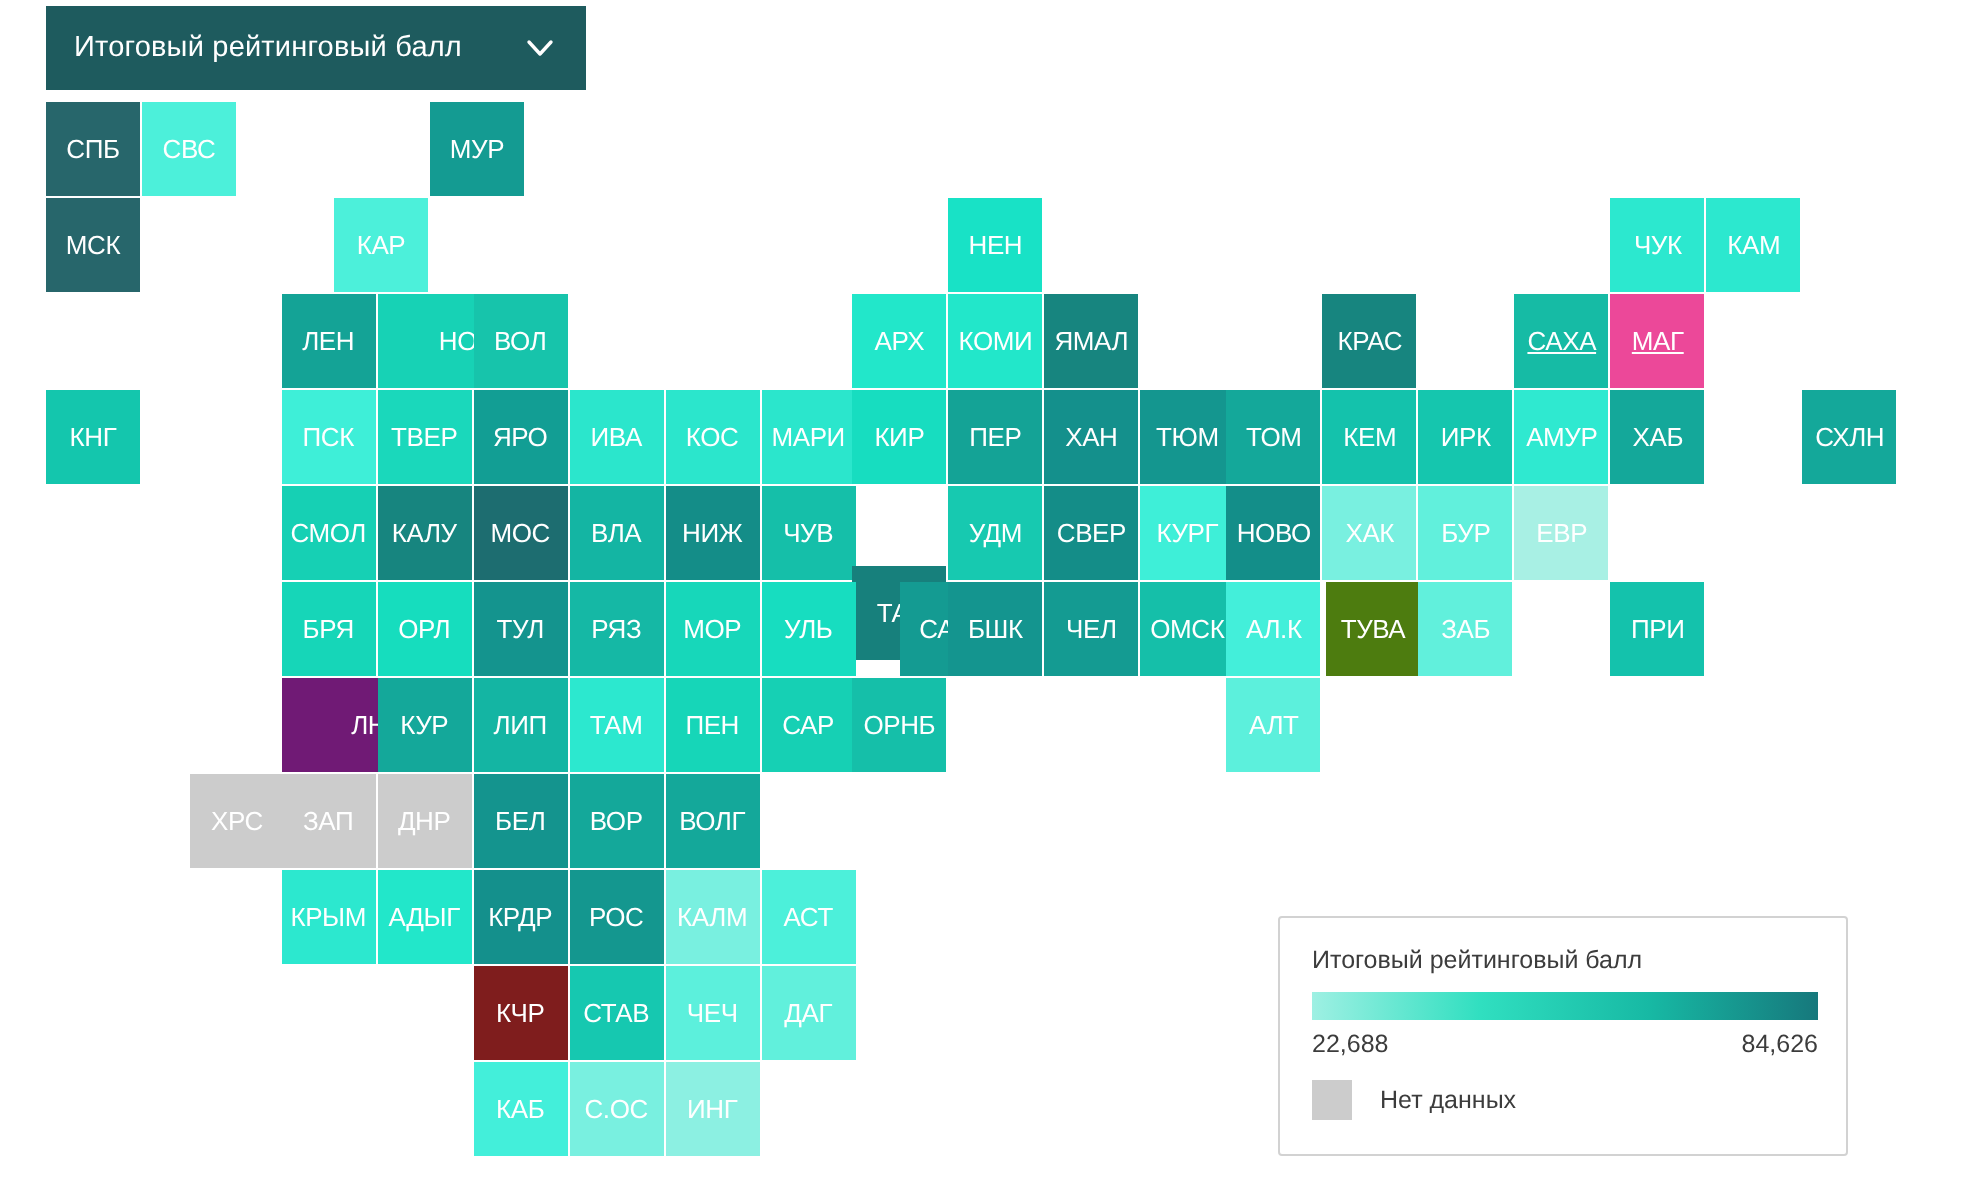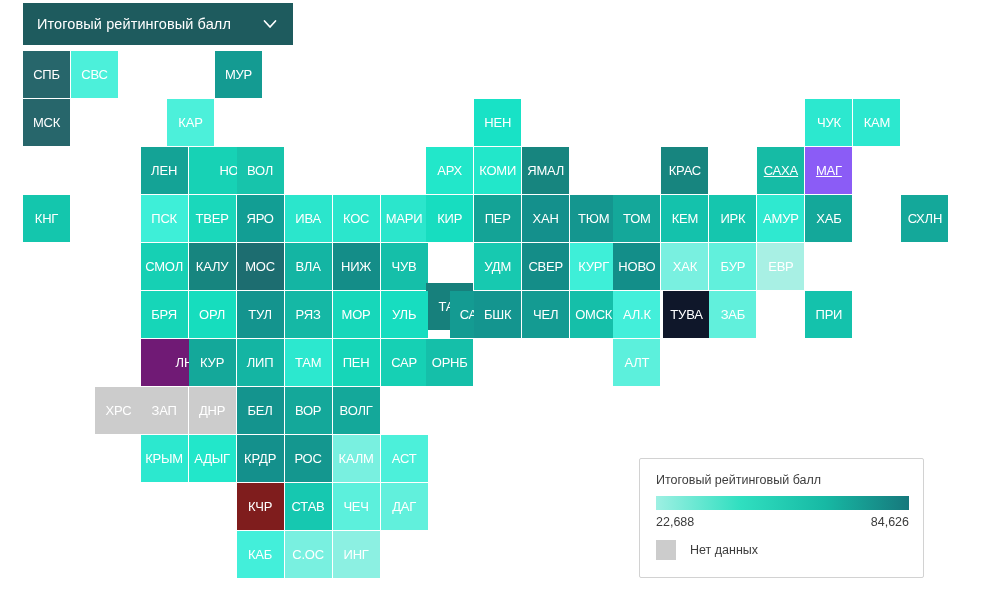--- a/index.html
+++ b/index.html
@@ -134,21 +134,21 @@
       </div>
       <div class="tile" style="left: 522.2px; top: 147px; background: rgb(23, 133, 127);">
         <span>ЯМАЛ</span>
       </div>
       <div class="tile" style="left: 661.4px; top: 147px; background: rgb(23, 133, 127);">
         <span>КРАС</span>
       </div>
       <div class="tile" style="left: 757.4px; top: 147px; background: rgb(22, 187, 165); text-decoration: underline;">
         <span>САХА</span>
       </div>
-      <div class="tile" style="left: 805.4px; top: 147px; background: #8b5cf6; text-decoration: underline;">
+      <div class="tile" style="left: 805.4px; top: 147px; background: #ec4899; text-decoration: underline;">
         <span>МАГ</span>
       </div>
       <div class="tile" style="left: 23px; top: 195px; background: rgb(20, 198, 173);">
         <span>КНГ</span>
       </div>
       <div class="tile" style="left: 140.6px; top: 195px; background: rgb(62, 239, 216);">
         <span>ПСК</span>
       </div>
       <div class="tile" style="left: 188.6px; top: 195px; background: rgb(26, 216, 187);">
         <span>ТВЕР</span>
@@ -263,21 +263,21 @@
       </div>
       <div class="tile" style="left: 522.2px; top: 291px; background: rgb(20, 155, 146);">
         <span>ЧЕЛ</span>
       </div>
       <div class="tile" style="left: 570.2px; top: 291px; background: rgb(21, 191, 169);">
         <span>ОМСК</span>
       </div>
       <div class="tile" style="left: 613.4px; top: 291px; background: rgb(67, 239, 218);">
         <span>АЛ.К</span>
       </div>
-      <div class="tile" style="left: 663px; top: 291px; background: #0f172a;">
+      <div class="tile" style="left: 663px; top: 291px; background: #4d7c0f;">
         <span>ТУВА</span>
       </div>
       <div class="tile" style="left: 709.4px; top: 291px; background: rgb(97, 240, 220);">
         <span>ЗАБ</span>
       </div>
       <div class="tile" style="left: 805.4px; top: 291px; background: rgb(20, 194, 172);">
         <span>ПРИ</span>
       </div>
       <div class="tile nodata" style="left: 140.6px; top: 339px; background: #701a75; padding-left: 48px;">
         <span>ЛНР</span>

